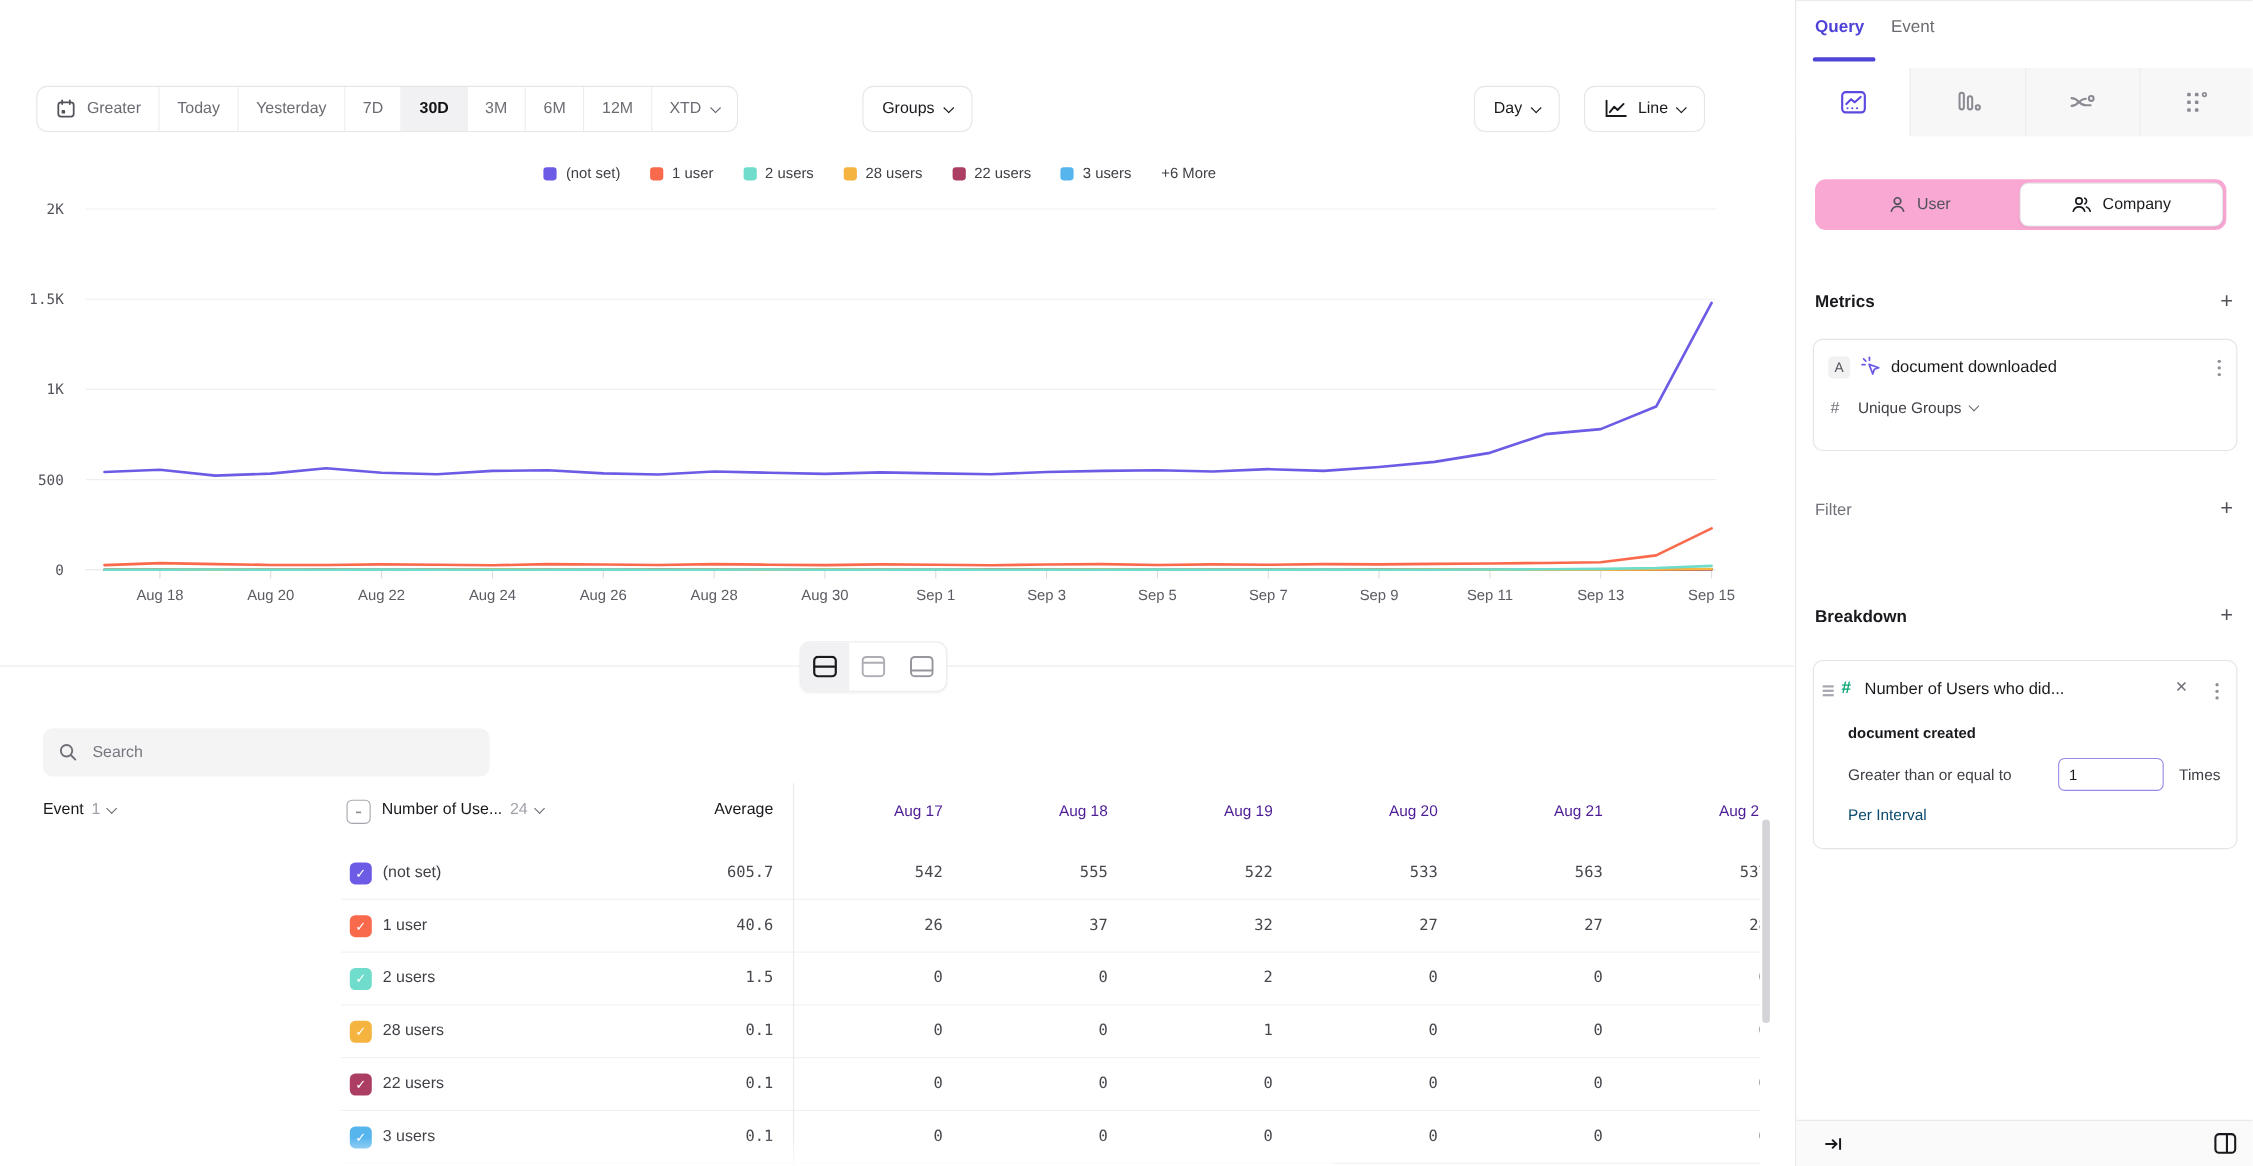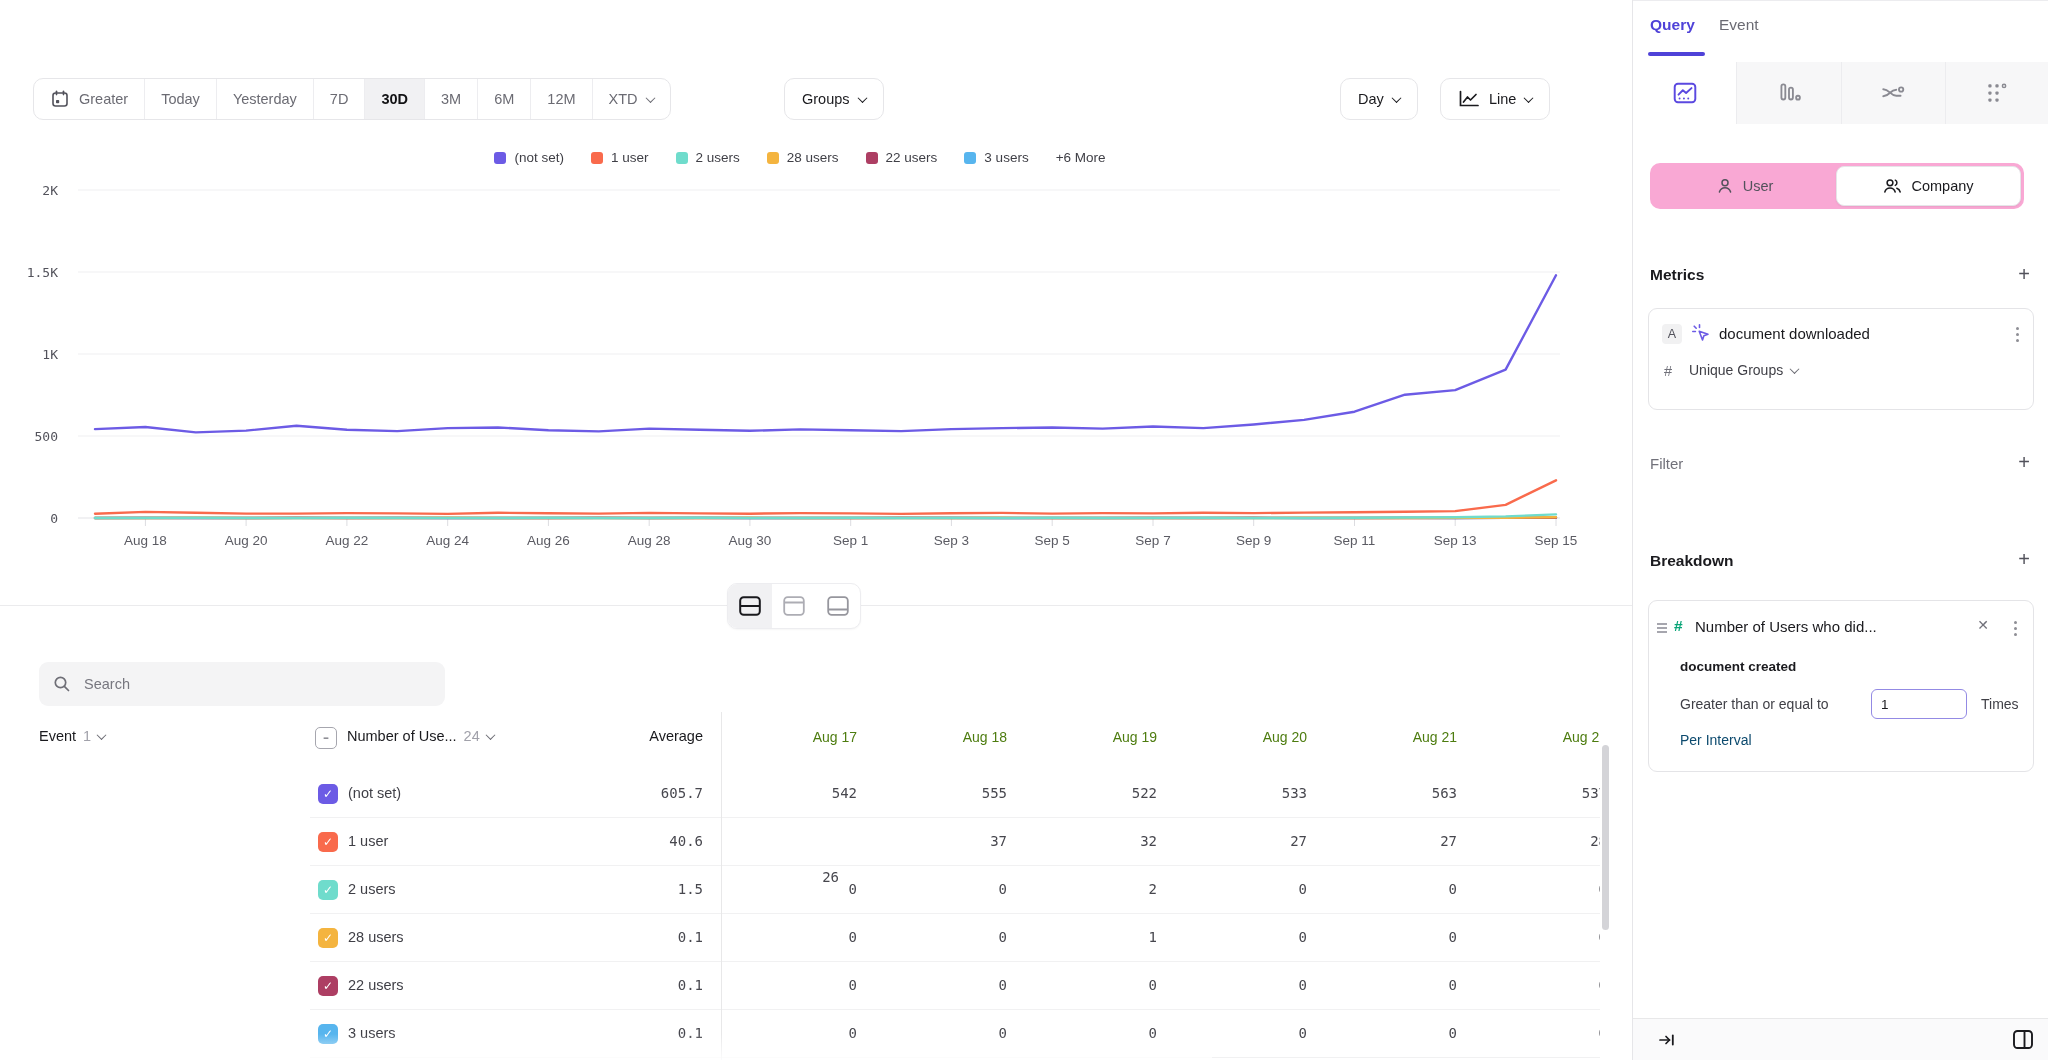--- a/index.html
+++ b/index.html
@@ -24,21 +24,21 @@
   .vtoggle{display:inline-flex;border:1px solid #EDEDF0;border-radius:10px;background:#fff;overflow:hidden;box-shadow:0 1px 2px rgba(0,0,0,.04);}
   .vtoggle .cell{width:44px;height:44px;display:flex;align-items:center;justify-content:center;cursor:pointer;}
   .vtoggle .cell.selected{background:#F1F1F3;}
   
   .search{display:flex;align-items:center;gap:11px;background:#F4F4F5;border-radius:9px;height:44px;padding:0 14px;}
   .search input{border:none;background:transparent;outline:none;font-size:14.5px;color:#3F3F46;font-family:"Liberation Sans",sans-serif;width:330px;}
   .search input::placeholder{color:#77777F;}
   
   .hdr-dark{color:#1A1A1E;font-size:14.5px;}
   .hdr-gray{color:#A1A1AA;font-size:14.5px;}
-  .hdr-date{color:#4d7c0f;font-size:14px;}
+  .hdr-date{color:#4c1d95;font-size:14px;}
   .cbx{width:20px;height:20px;border-radius:5px;display:flex;align-items:center;justify-content:center;color:#fff;font-size:12px;font-family:"DejaVu Sans",sans-serif;cursor:pointer;}
   .cbx.indet{background:#fff;border:1.5px solid #A6A6AE;color:#8E8E95;font-weight:700;}
   .row-label{font-size:14.5px;color:#3F3F46;}
   .num{font-family:"DejaVu Sans Mono",monospace;font-size:14px;color:#47474E;text-align:right;}
   .rowline{position:absolute;left:284px;right:0;bottom:0;height:1px;background:#F1F1F2;}
   .event-cell{background:#F4F4F5;border-radius:8px;color:#52525B;font-size:14.5px;padding:14px 12px 0 13px;box-sizing:border-box;}
   
   .rpanel{position:absolute;left:1632px;top:0;width:416px;height:1060px;border-left:1px solid #E6E6E9;background:#fff;box-sizing:border-box;}
   .tab{font-size:15.5px;cursor:pointer;}
   .tab.active{color:#4F42D8;font-weight:700;}
@@ -274,21 +274,21 @@
         <div class="abs num" style="left:999px;top:15px;width:132px;">522</div>
         <div class="abs num" style="left:1149px;top:15px;width:132px;">533</div>
         <div class="abs num" style="left:1299px;top:15px;width:132px;">563</div>
         <div class="abs num" style="left:1449px;top:15px;width:132px;">537</div>
         <div class="rowline"></div>
       </div>
       <div class="abs" style="left:0;top:52px;width:1574px;height:48px;">
         <div class="abs cbx" style="left: 292px; top: 14px; background-color: rgb(249, 106, 76);">✓</div>
         <div class="abs row-label" style="left:322px;top:15px;">1 user</div>
         <div class="abs num" style="left:540px;top:15px;width:137px;">40.6</div>
-        <div class="abs num" style="left:681px;top:15px;width:132px;margin-top:36px;">26</div>
+        <div class="abs num" style="left:699px;top:15px;width:132px;">26</div>
         <div class="abs num" style="left:849px;top:15px;width:132px;">37</div>
         <div class="abs num" style="left:999px;top:15px;width:132px;">32</div>
         <div class="abs num" style="left:1149px;top:15px;width:132px;">27</div>
         <div class="abs num" style="left:1299px;top:15px;width:132px;">27</div>
         <div class="abs num" style="left:1449px;top:15px;width:132px;">28</div>
         <div class="rowline"></div>
       </div>
       <div class="abs" style="left:0;top:100px;width:1574px;height:48px;">
         <div class="abs cbx" style="left: 292px; top: 14px; background-color: rgb(111, 220, 204);">✓</div>
         <div class="abs row-label" style="left:322px;top:15px;">2 users</div>

